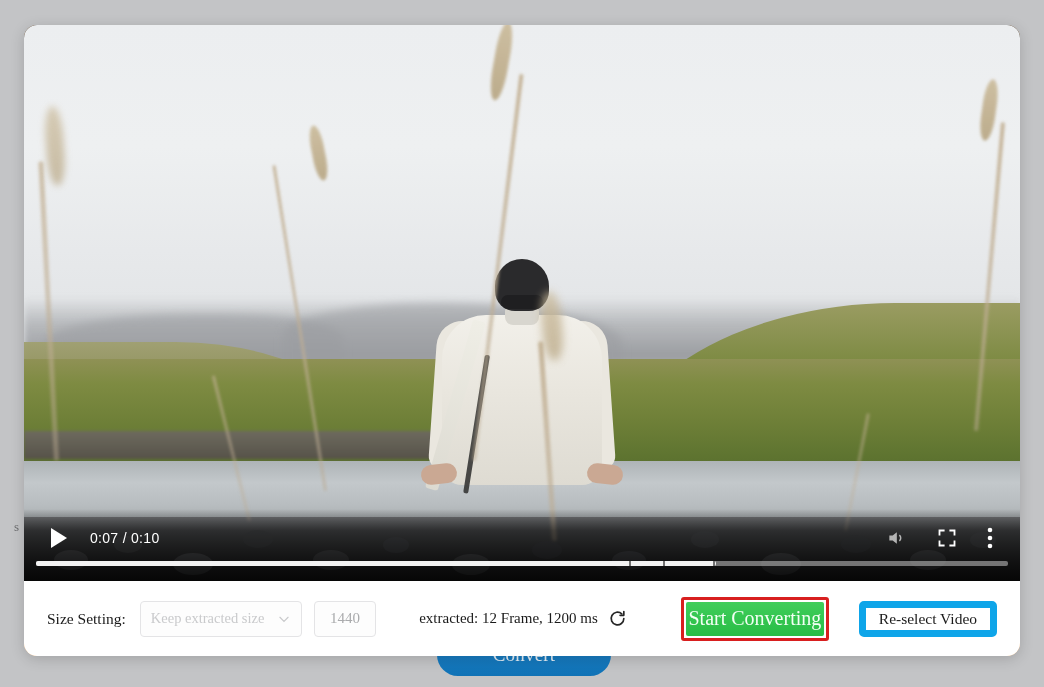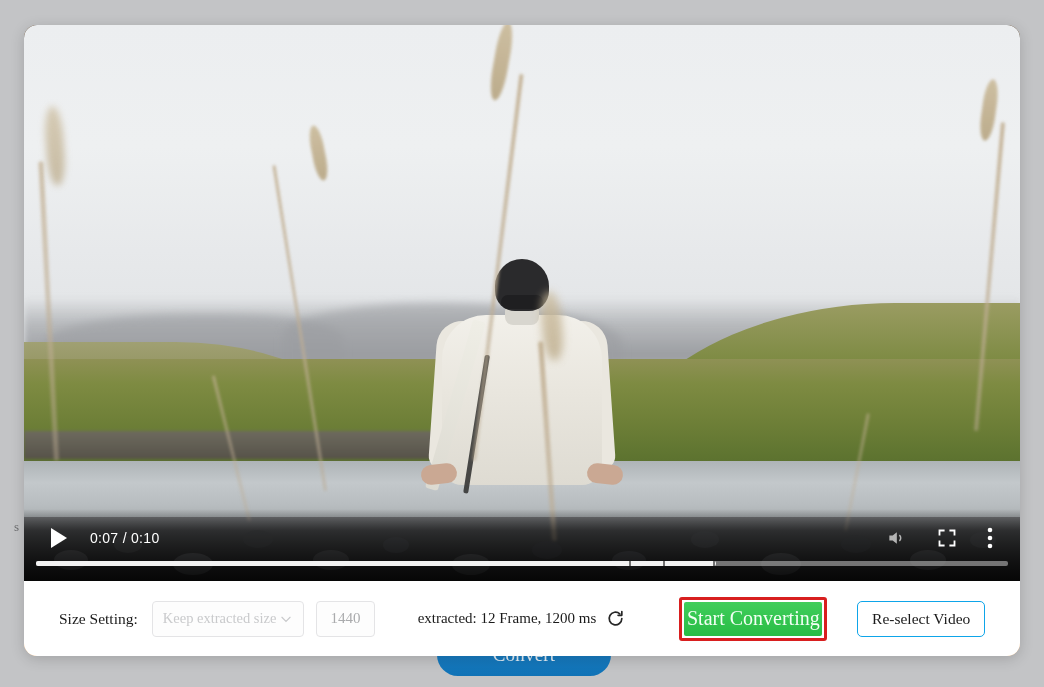--- a/index.html
+++ b/index.html
@@ -210,21 +210,21 @@
     font-family:"Liberation Sans", sans-serif;
     font-size: 14px; letter-spacing:.3px;
   }
   .right-ctls { margin-left:auto; display:flex; align-items:center; gap: 30px; margin-right: 27px;}
   .icon-btn { cursor:pointer; display:flex; align-items:center; justify-content:center; }
 
   
   .settings-bar {
     flex: 1;
     display: flex; align-items: center;
-    padding: 0 35px;
+    padding: 0 23px;
     background: #fff;
   }
   .lbl-size {
     font-size: 15.5px; color:#1a1a1a; white-space: nowrap;
   }
   .select-box {
     margin-left: 14px;
     width: 180px; height: 36px;
     border: 1px solid #e4e4e6; border-radius: 4px;
     background:#fdfdfd;
@@ -256,21 +256,21 @@
     background:#2fc44d;
     background: linear-gradient(180deg,#40ce5b 0%,#28bd45 100%);
     border-radius: 2px;
     display:flex;align-items:center;justify-content:center;
     color:#f2fff4; font-size:20px; cursor:pointer;
     white-space:nowrap;
   }
   .reselect-btn {
     margin-left: 30px;
     width: 154px; height: 36px;
-    border:1px solid #0ea5e9; border-radius: 5px;
+    border:7px solid #0ea5e9; border-radius: 5px;
     background:#fff;
     display:flex;align-items:center;justify-content:center;
     font-size:15.5px; color:#1a1a1a; cursor:pointer;
     white-space:nowrap;
   }
 </style>
 </head>
 <body>
 
 <div class="bg-page">

